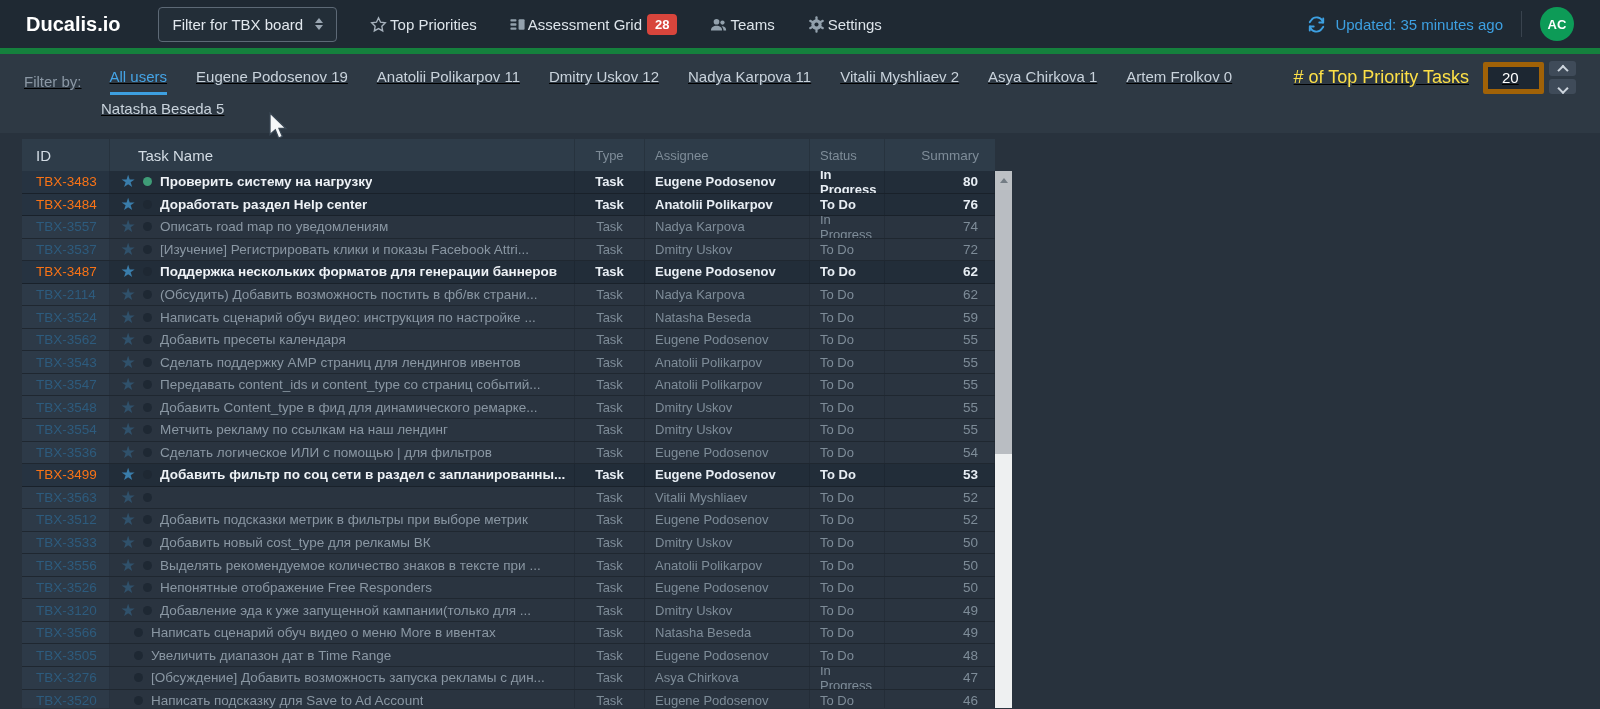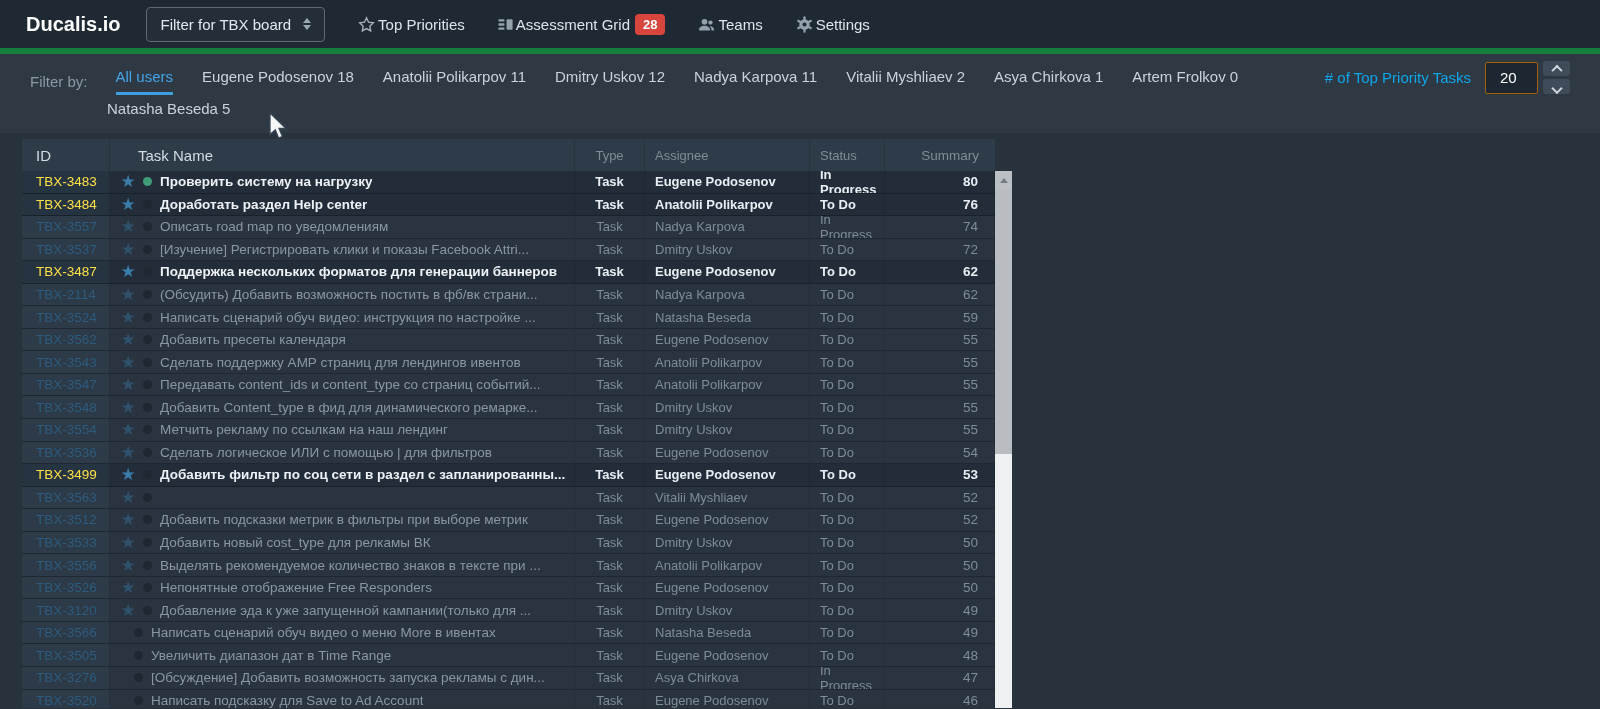--- a/index.html
+++ b/index.html
@@ -5,49 +5,49 @@
   html,body{margin:0;padding:0;}
   body{
     width:1600px;height:709px;overflow:hidden;position:relative;
     background:#28323d;font-family:"Liberation Sans",sans-serif;
     -webkit-font-smoothing:antialiased;
   }
   
   .topbar{height:54px;background:#1f2933;border-bottom:6px solid #15803d;
     display:flex;align-items:center;padding:0 26px;box-sizing:border-box;}
   .logo{color:#ffffff;font-size:20px;font-weight:bold;cursor:pointer;}
-  .board-select{margin-left:26px;display:flex;align-items:center;gap:12px;
+  .board-select{margin-left:38px;display:flex;align-items:center;gap:12px;
     background:#232e38;border:1px solid #5d6976;border-radius:4px;
     padding:8px 13px;color:#e2e8ee;font-size:15px;font-family:inherit;cursor:pointer;}
   .updown{display:flex;flex-direction:column;gap:2px;}
   .tri-up{width:0;height:0;border-left:4px solid transparent;border-right:4px solid transparent;border-bottom:5px solid #9aa6b2;}
   .tri-down{width:0;height:0;border-left:4px solid transparent;border-right:4px solid transparent;border-top:5px solid #9aa6b2;}
   .topnav{display:flex;align-items:center;}
   .nav-item{display:flex;align-items:center;gap:2px;margin-left:32px;color:#dde4ea;font-size:15px;cursor:pointer;white-space:nowrap;}
   .nicon{display:flex;align-items:center;}
   .badge{background:#d8453c;color:#fff;font-size:13px;font-weight:bold;
     padding:3px 8px;border-radius:4px;margin-left:3px;}
   .top-right{margin-left:auto;display:flex;align-items:center;}
   .refresh{display:flex;align-items:center;cursor:pointer;}
   .updated{color:#3da0e2;font-size:15px;margin-left:9px;cursor:pointer;}
   .vdiv{width:1px;height:26px;background:#39434e;margin:0 18px;}
   .avatar{width:34px;height:34px;border-radius:50%;background:#0d9b57;color:#fff;
     display:flex;align-items:center;justify-content:center;font-size:13px;font-weight:bold;cursor:pointer;}
   
-  .filterbar{background:#2e3944;height:79px;box-sizing:border-box;padding:14px 30px 0;}
+  .filterbar{background:#2e3944;height:79px;box-sizing:border-box;padding:14px 24px 0;text-decoration:underline;}
   .frow1{display:flex;align-items:center;}
   .flabel{color:#8b98a5;font-size:15px;margin-right:28px;}
   .tabs{display:flex;gap:29px;align-items:flex-start;}
   .tab{color:#c9d3dc;font-size:15px;cursor:pointer;padding-bottom:7px;white-space:nowrap;border-bottom:3px solid transparent;}
   .tab.active{color:#45a4e6;border-bottom:3px solid #3d9fe0;}
   .frow2{margin-left:77px;margin-top:5px;}
   .frow2 .tab{padding-bottom:0;border-bottom:none;}
   .tp{margin-left:auto;display:flex;align-items:center;margin-top:-8px;}
-  .tp-label{color:#0ea5e9;font-size:15px;margin-right:14px;white-space:nowrap;}
-  .tp-input{width:53px;height:32px;background:#1d2732;border:1px solid #a16207;
+  .tp-label{color:#fde047;font-size:18px;margin-right:14px;white-space:nowrap;}
+  .tp-input{width:61px;height:32px;background:#1d2732;border:5px solid #a16207;
     color:#fff;font-size:15px;padding:0 0 0 14px;box-sizing:border-box;
     font-family:inherit;border-radius:2px;outline:none;}
   .stepper{display:flex;flex-direction:column;gap:3px;margin-left:5px;}
   .step{width:27px;height:15px;background:#3f4b59;border:none;border-radius:3px;
     display:flex;align-items:center;justify-content:center;cursor:pointer;padding:0;}
   .chev{width:6px;height:6px;border:solid #cdd5dd;border-width:2px 2px 0 0;display:block;}
   .chev-up{transform:rotate(-45deg) translate(-1px,1px);}
   .chev-down{transform:rotate(135deg) translate(1px,-1px);}
   
   .content{position:relative;height:575px;background:#28323d;overflow:hidden;}
@@ -56,21 +56,21 @@
   .hcell{color:#d3dce4;font-size:15px;box-sizing:border-box;height:100%;
     display:flex;align-items:center;border-right:1px solid rgba(0,0,0,0.15);cursor:pointer;}
   .hcell:last-child{border-right:none;}
   .trow{display:flex;height:22.55px;align-items:center;background:#2a3440;
     border-bottom:1px solid rgba(0,0,0,0.25);box-sizing:border-box;cursor:pointer;}
   .trow.bright{background:#222d39;}
   .cell{box-sizing:border-box;height:100%;display:flex;align-items:center;
     border-right:1px solid rgba(0,0,0,0.12);overflow:hidden;}
   .c-id{width:88px;padding-left:14px;background:rgba(108,160,210,0.055);}
   .c-id a{color:#2d5b7d;font-size:13.5px;text-decoration:none;}
-  .bright .c-id a{color:#fde047;}
+  .bright .c-id a{color:#f97316;}
   .c-name{flex:1;padding-left:8px;}
   .nostar .c-name{padding-left:24px;}
   .star{color:#30516b;font-size:17px;width:20px;text-align:center;margin-right:5px;line-height:1;cursor:pointer;}
   .bright .star{color:#3a7dab;}
   .dot{width:9px;height:9px;border-radius:50%;background:#1e2833;margin-right:8px;flex:none;}
   .dot.green{background:#3f9c77;}
   .tname{font-size:13.5px;color:#8a97a3;white-space:nowrap;overflow:hidden;text-overflow:ellipsis;}
   .bright .tname{color:#eef2f6;font-weight:bold;}
   .c-type{width:70px;justify-content:center;font-size:13px;color:#7e8c98;}
   .c-assignee{width:165px;padding-left:10px;font-size:13px;color:#7e8c98;}
@@ -144,28 +144,41 @@
                 <rect x="10.6" y="1.5" width="2.8" height="21" rx="1.2" transform="rotate(60 12 12)"></rect>
                 <rect x="10.6" y="1.5" width="2.8" height="21" rx="1.2" transform="rotate(-60 12 12)"></rect>
                 <circle cx="12" cy="12" r="6.5"></circle>
               </g>
               <circle cx="12" cy="12" r="2.6" fill="#1f2933"></circle>
             </svg>
           </span>
           <span>Settings</span>
         </div>
       </nav>
+    <div class="top-right">
+      <span class="refresh">
+        <svg width="19" height="19" viewBox="0 0 24 24" fill="none" stroke="#3da0e2" stroke-width="2.4" stroke-linecap="round" stroke-linejoin="round">
+            <path d="M20.5 4.5v5h-5"></path>
+            <path d="M3.5 19.5v-5h5"></path>
+            <path d="M20.2 9.5A8.3 8.3 0 005.3 6.6L3.5 9"></path>
+            <path d="M3.8 14.5a8.3 8.3 0 0014.9 2.9l1.8-2.4"></path>
+          </svg>
+      </span>
+      <span class="updated">Updated: 35 minutes ago</span>
+      <span class="vdiv"></span>
+      <span class="avatar">AC</span>
+    </div>
   </header>
 
   <div class="filterbar">
     <div class="frow1">
       <span class="flabel">Filter by:</span>
       <div class="tabs" id="tabs1">
           <div class="tab active">All users</div>
-          <div class="tab">Eugene Podosenov 18</div>
+          <div class="tab">Eugene Podosenov 19</div>
           <div class="tab">Anatolii Polikarpov 11</div>
           <div class="tab">Dmitry Uskov 12</div>
           <div class="tab">Nadya Karpova 11</div>
           <div class="tab">Vitalii Myshliaev 2</div>
           <div class="tab">Asya Chirkova 1</div>
           <div class="tab">Artem Frolkov 0</div>
         </div>
       <div class="tp">
         <span class="tp-label"># of Top Priority Tasks</span>
         <input class="tp-input" value="20" style="">

